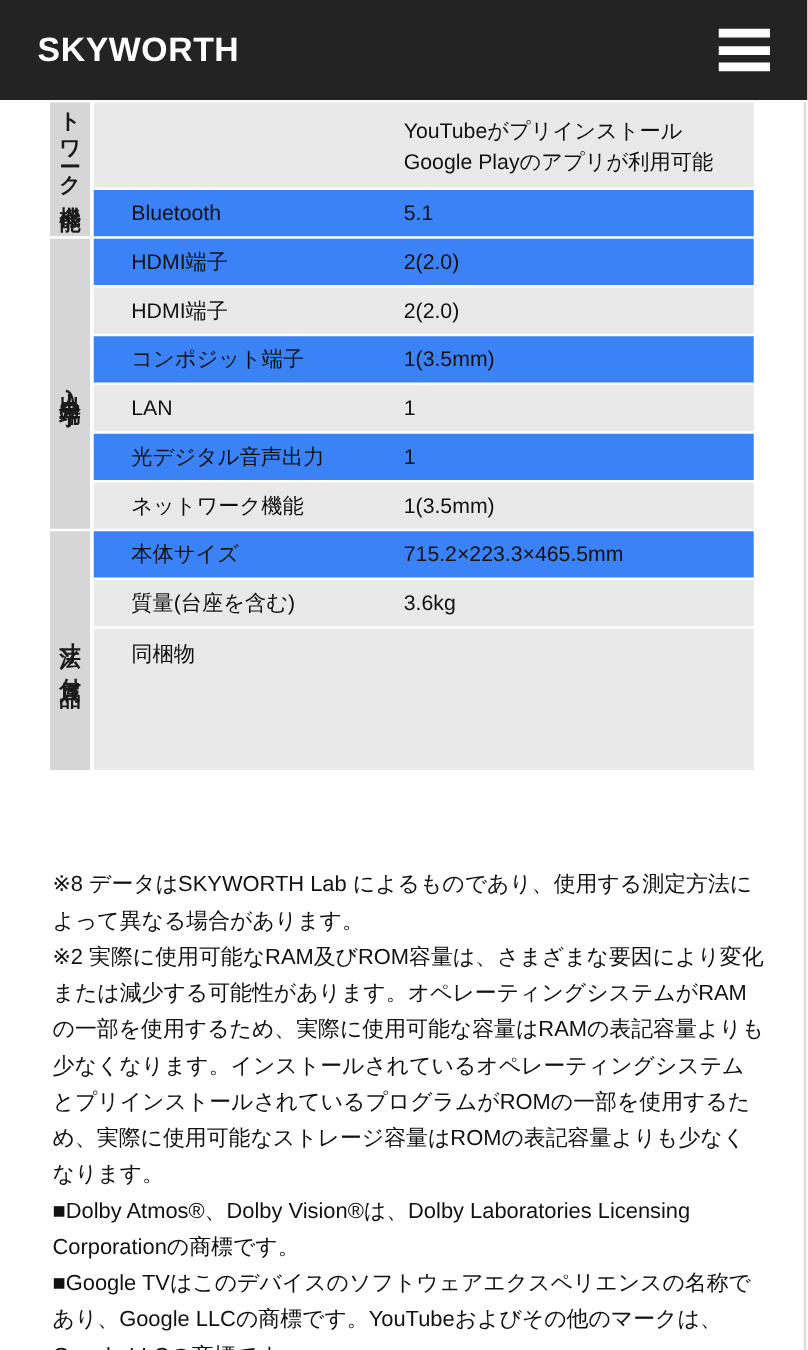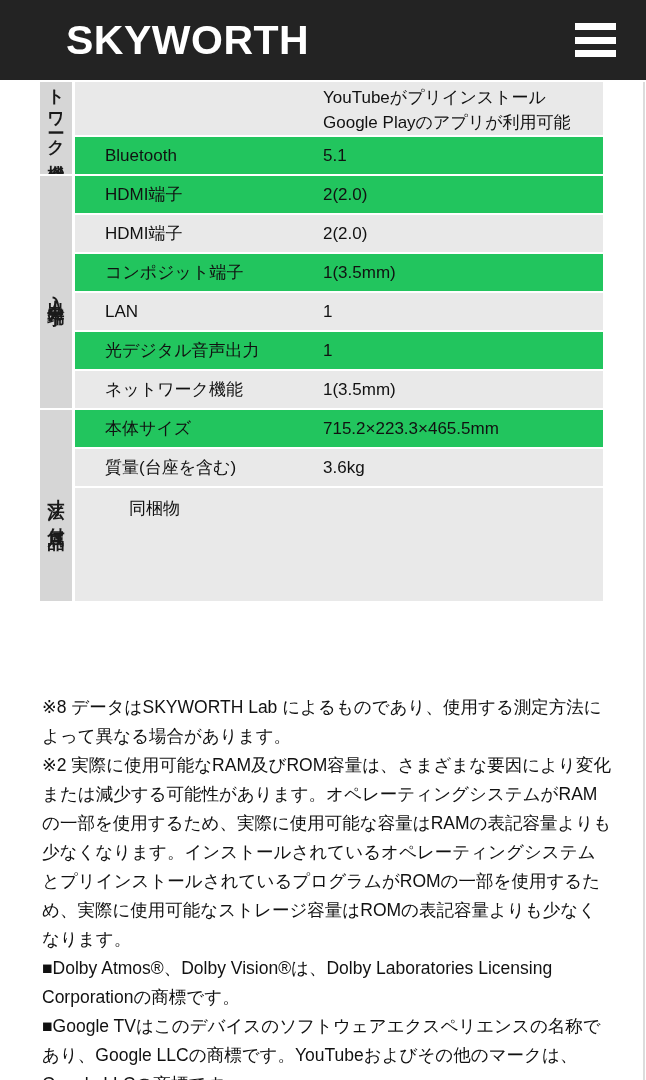--- a/index.html
+++ b/index.html
@@ -4,43 +4,43 @@
 <style>
   * { margin:0; padding:0; box-sizing:border-box; }
   html,body { width:646px; height:1080px; overflow:hidden; background:#ffffff;
     font-family:"Liberation Sans","DejaVu Sans",sans-serif; color:#111111; }
   .page { position:relative; width:646px; height:1080px; }
 
   
   .header { position:absolute; left:0; top:0; width:646px; height:80px;
     background:#232323; display:flex; align-items:center; justify-content:space-between;
     padding:0 30px; z-index:5; }
-  .logo { color:#ffffff; font-size:41px; font-weight:700; letter-spacing:0.5px;margin-left:36px; }
+  .logo { color:#ffffff; font-size:27px; font-weight:700; letter-spacing:0.5px; }
   .menu-btn { width:41px; height:34px; background:none; border:none; cursor:pointer;
     display:flex; flex-direction:column; justify-content:space-between; padding:0; }
   .menu-btn span { display:block; width:41px; height:7px; background:#ffffff; }
 
   
   .table { position:absolute; left:40px; top:82px; width:563px; }
   .section { display:flex; gap:3px; margin-bottom:2px; }
   .cat { width:32px; background:#d6d6d6; display:flex; justify-content:center; }
   .cat-center { align-items:center; }
   .cat-clip { overflow:hidden; align-items:flex-start; }
   .cat-text { writing-mode:vertical-rl; font-size:17px; font-weight:600;
     letter-spacing:4px; color:#1a1a1a; }
   .cat-offset { margin-top:-52px; }
   .rows { flex:1; display:flex; flex-direction:column; gap:2px; }
   .row { display:flex; align-items:center; height:37px; font-size:17px; font-weight:500; }
   .r-dark { background:#e9e9e9; }
-  .r-light { background:#22c55e; }
+  .r-light { background:#3b82f6; }
   .lbl { width:248px; padding-left:30px; flex-shrink:0; }
   .val { flex:1; padding-right:6px; }
-  .row-tall-top { height:53px; align-items:flex-end; }
+  .row-tall-top { height:68px; align-items:center; }
   .row-tall-top .val { line-height:25px; white-space:pre-line; padding-top:1px; }
-  .row-wrap { height:113px; align-items:flex-start; padding-top:9px;padding-left:24px; }
+  .row-wrap { height:113px; align-items:flex-start; padding-top:9px; }
   .row-wrap .val { line-height:27px; }
 
   
   .notes { position:absolute; left:42px; top:693px; width:570px;
     font-size:17.5px; line-height:29px; font-weight:500; color:#111111; }
   .notes p { margin:0; }
 
   
   .scrollbar { position:absolute; right:1px; top:82px; width:2px; height:998px;
     background:#dcdcdc; }

